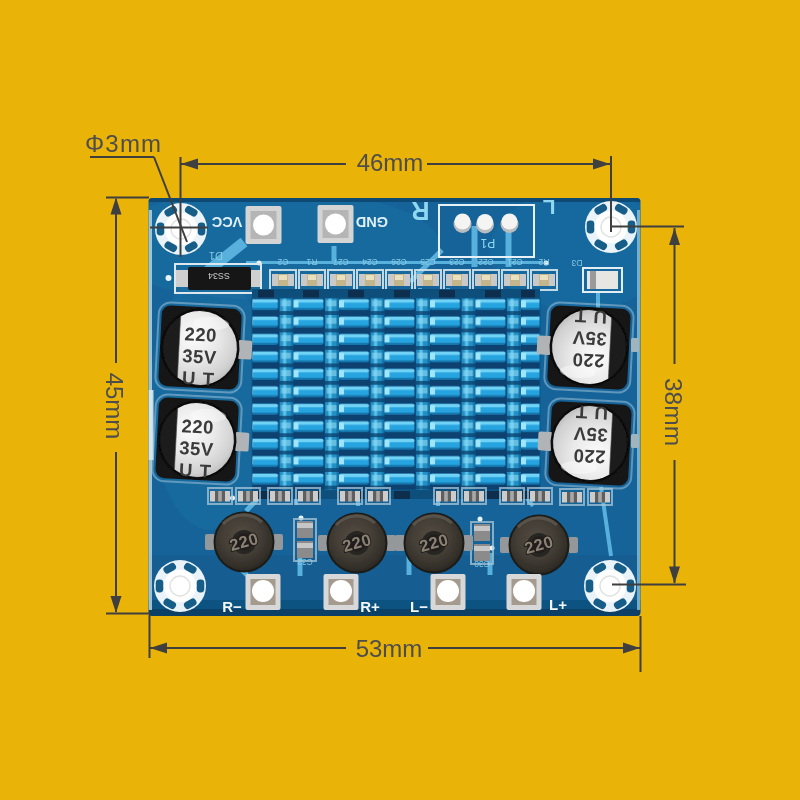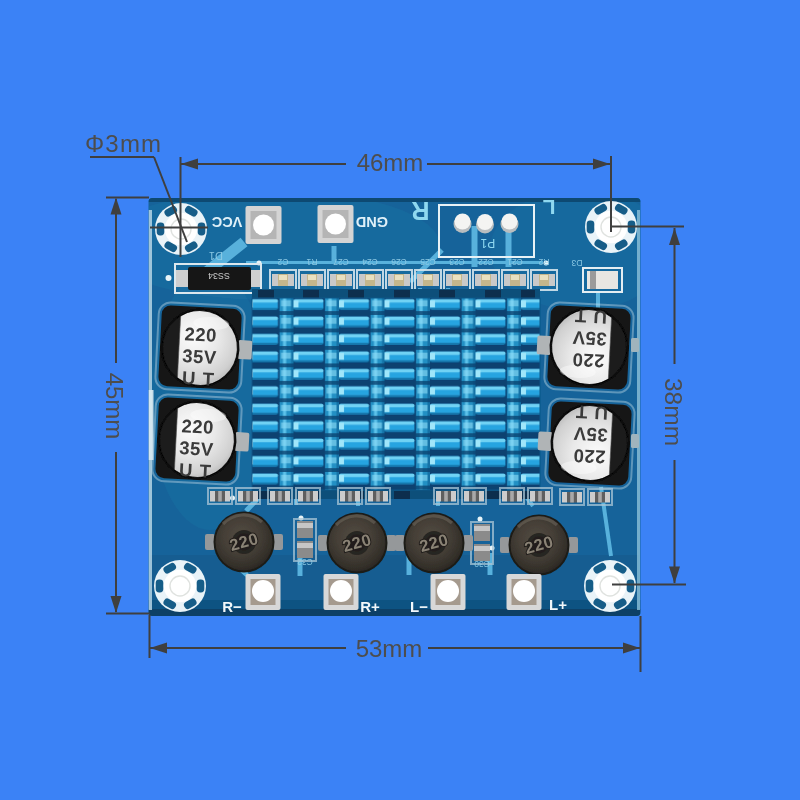--- a/index.html
+++ b/index.html
@@ -1,16 +1,16 @@
 <!DOCTYPE html>
 <html><head>
 <meta charset="utf-8">
 <style>
 html,body{margin:0;padding:0;background:#fff;}
-.page{position:relative;width:800px;height:800px;background:#3b82f6;overflow:hidden;font-family:"Liberation Sans",sans-serif;}
+.page{position:relative;width:800px;height:800px;background:#eab308;overflow:hidden;font-family:"Liberation Sans",sans-serif;}
 svg{position:absolute;left:0;top:0;}
 </style>
 </head>
 <body>
 <div class="page">
 <svg width="800" height="800" viewBox="0 0 800 800">
 <defs>
 <radialGradient id="gsilver" cx="40%" cy="35%" r="75%">
 <stop offset="0" stop-color="#fcfcfc"></stop>
 <stop offset="0.45" stop-color="#e9e9e9"></stop>

